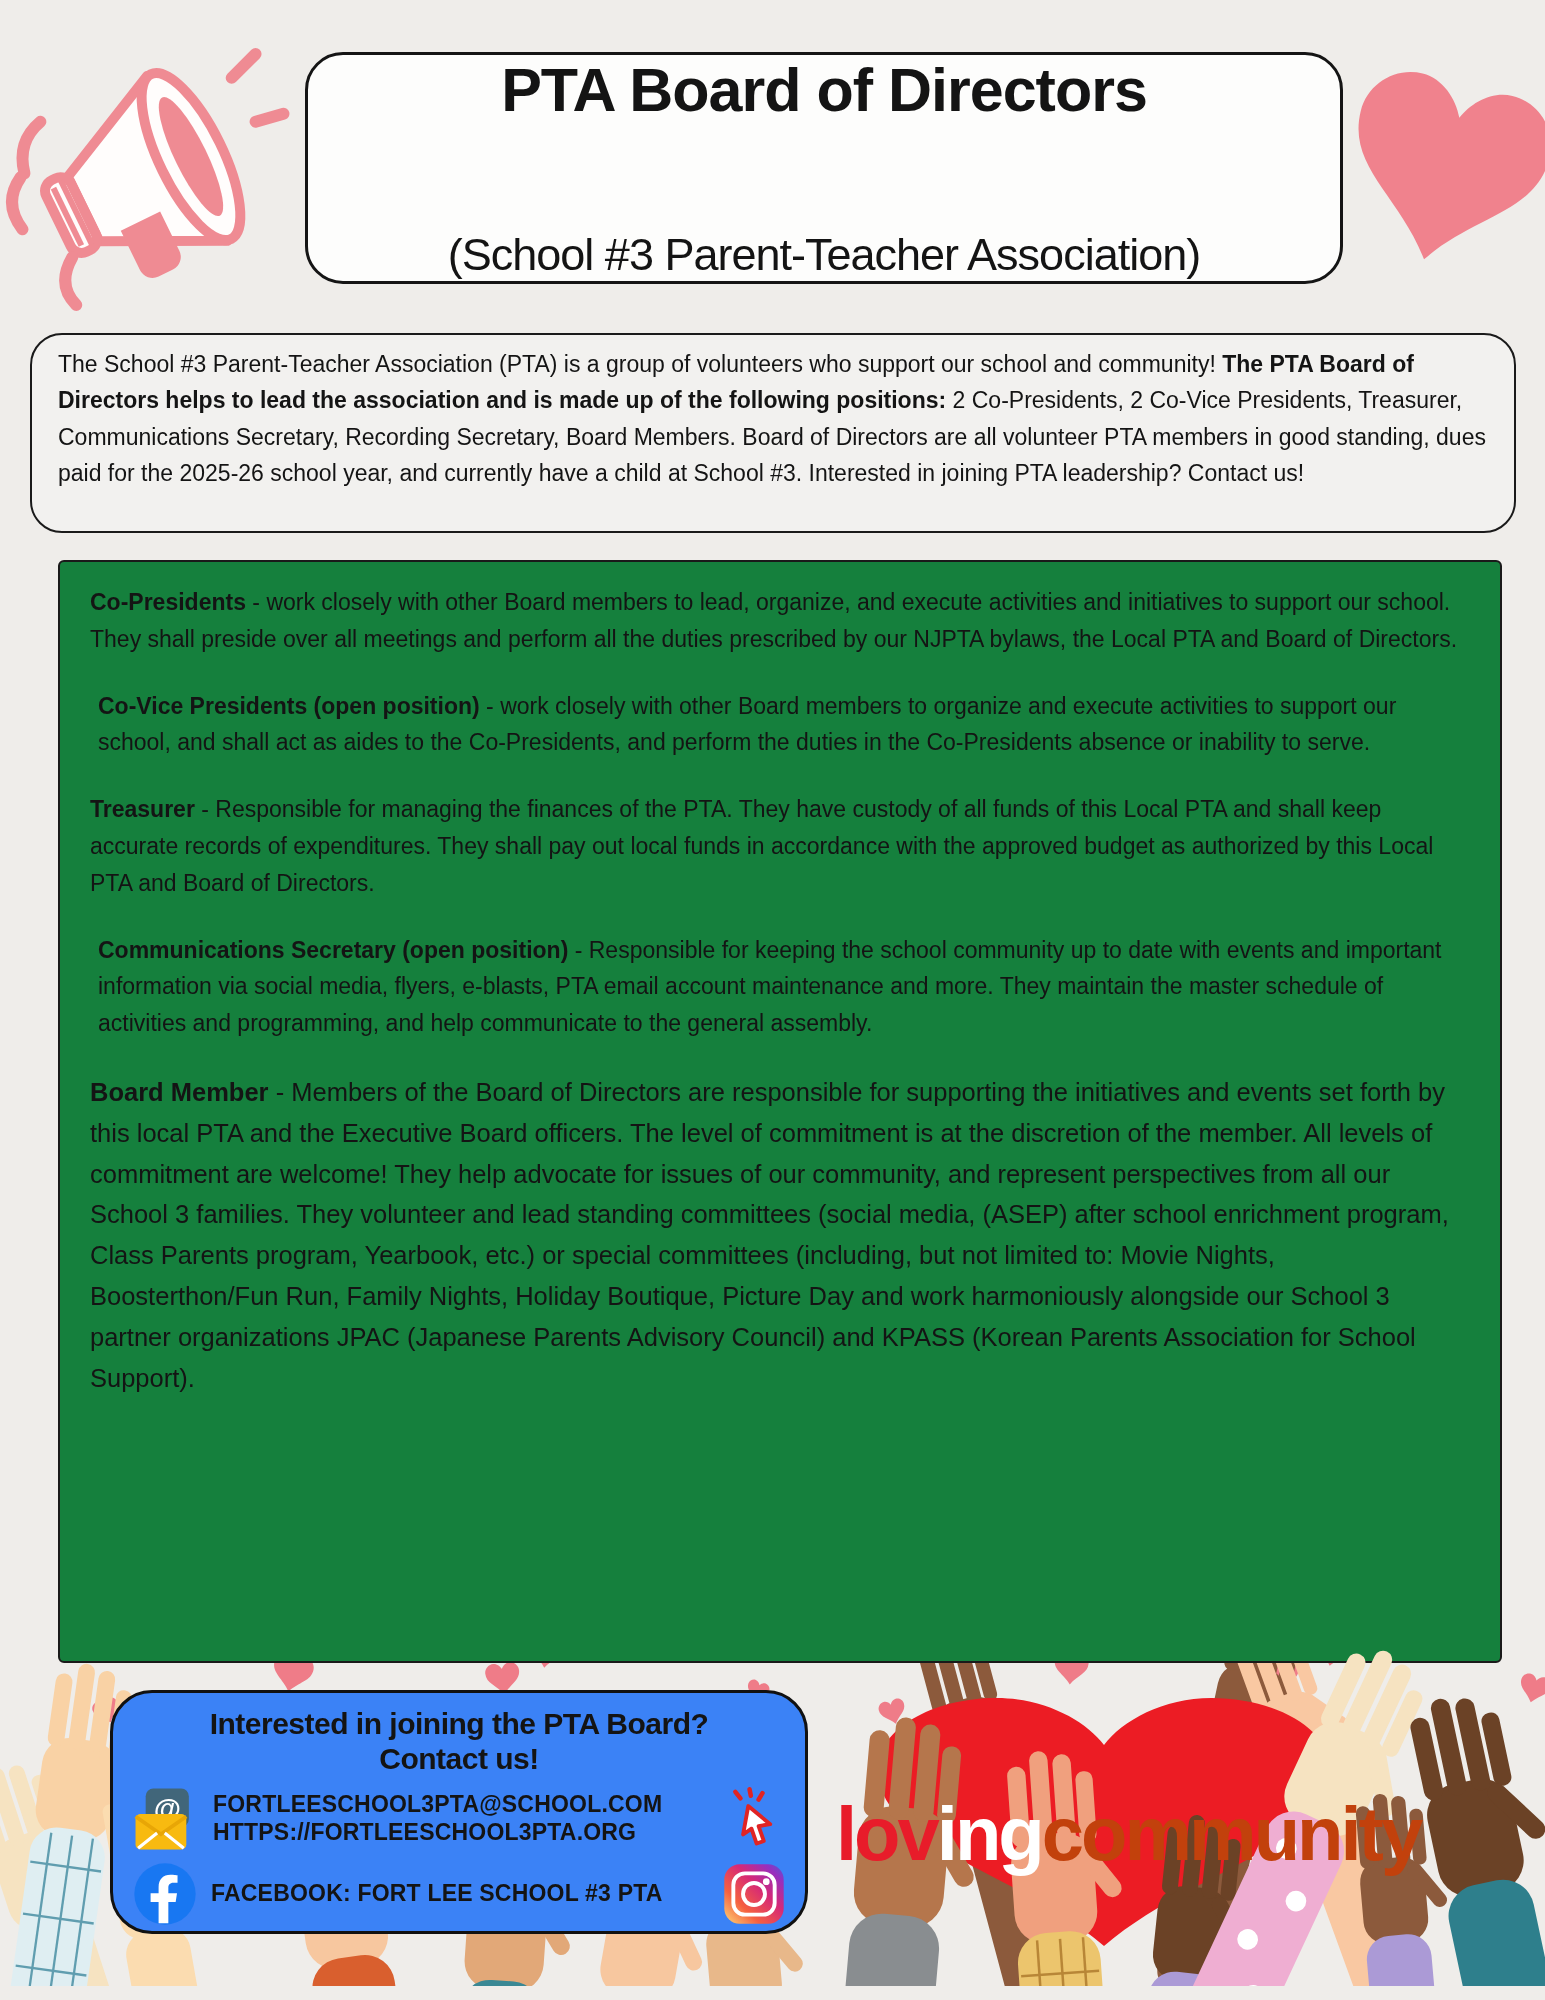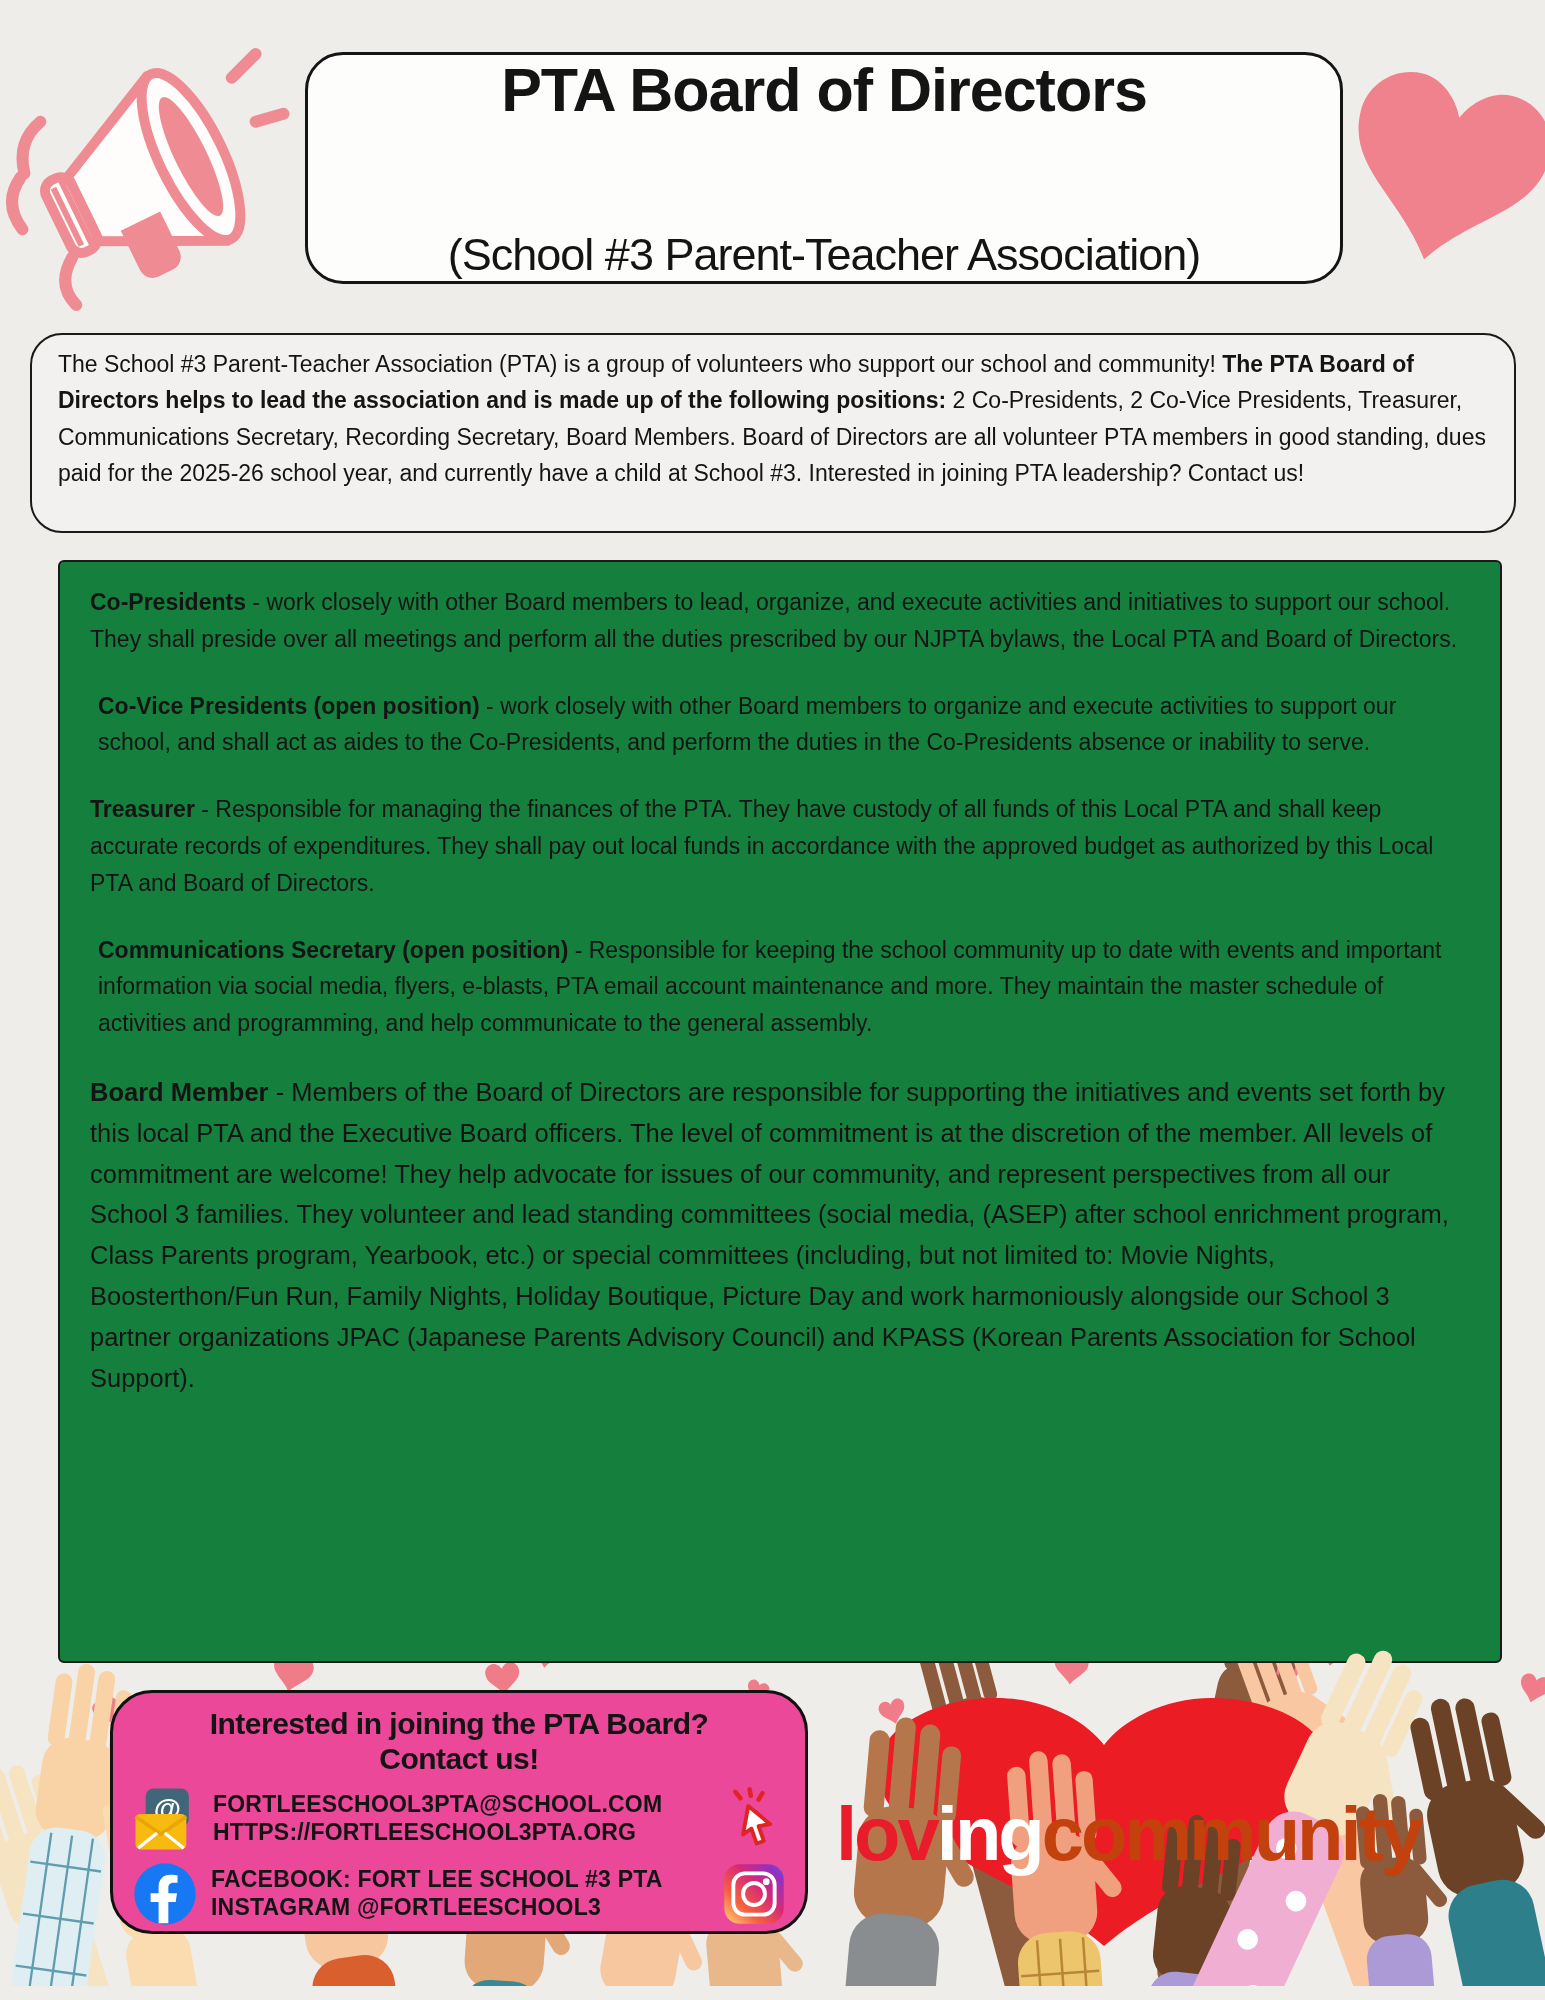--- a/index.html
+++ b/index.html
@@ -19,21 +19,21 @@
   .intro-box .b{font-weight:bold;}
   
   .positions-box{left:58px;top:560px;width:1444px;height:1103px;border:2.5px solid #1a1a1a;
     border-radius:6px;background:#15803d;padding:22px 30px 0 30px;box-sizing:border-box;
     font-size:23px;line-height:1.6;z-index:2;}
   .position{margin-bottom:30px;}
   .position:nth-child(2),.position:nth-child(4){padding-left:8px;}
   .position:last-child{font-size:25.5px;line-height:1.6;margin-top:14px;}
   .position b{font-weight:bold;}
   
-  .contact-box{left:110px;top:1690px;width:698px;height:244px;background:#ec4899;
+  .contact-box{left:110px;top:1690px;width:698px;height:244px;background:#3b82f6;
     border:3.5px solid #111;border-radius:42px;z-index:7;box-sizing:border-box;
     padding:14px 20px 10px 20px;display:flex;flex-direction:column;}
   .contact-heading{text-align:center;font-weight:bold;font-size:30px;line-height:1.15;letter-spacing:-0.5px;}
   .c-row{display:flex;align-items:center;gap:14px;margin-top:10px;}
   .c-lines{display:flex;flex-direction:column;font-weight:bold;font-size:23px;line-height:1.2;letter-spacing:0.2px;}
   .c-trail{margin-left:auto;}
   
   .tagline{left:836px;top:1790px;font-size:76px;font-weight:bold;letter-spacing:-3px;
     z-index:6;white-space:nowrap;}
   
@@ -410,21 +410,20 @@
       </svg>
     </div>
 
     <div class="c-row">
       <svg width="64" height="64" viewBox="0 0 48 48">
         <circle cx="24" cy="24" r="23" fill="#1877f2"></circle>
         <path d="M26.5,46 V30 h5.5 l1-6.5 h-6.5 v-4.2 c0-1.9,0.9-3.7,3.9-3.7 h3 V10 c0,0-2.7-0.5-5.3-0.5 c-5.4,0-8.9,3.3-8.9,9.2 v4.8 h-6 V30 h6 v16" fill="#ffffff"></path>
       </svg>
       <div class="c-lines">
         <span>FACEBOOK: FORT LEE SCHOOL #3 PTA</span>
-        <span>INSTAGRAM @FORTLEESCHOOL3</span>
       </div>
       <svg class="c-trail" width="62" height="62" viewBox="0 0 48 48">
         <defs>
           <linearGradient id="ig" x1="0" y1="1" x2="1" y2="0">
             <stop offset="0" stop-color="#ffd776"></stop>
               <stop offset="0.3" stop-color="#f56040"></stop>
             <stop offset="0.6" stop-color="#d62976"></stop>
               <stop offset="0.85" stop-color="#962fbf"></stop>
             <stop offset="1" stop-color="#4f5bd5"></stop>
           </linearGradient>

